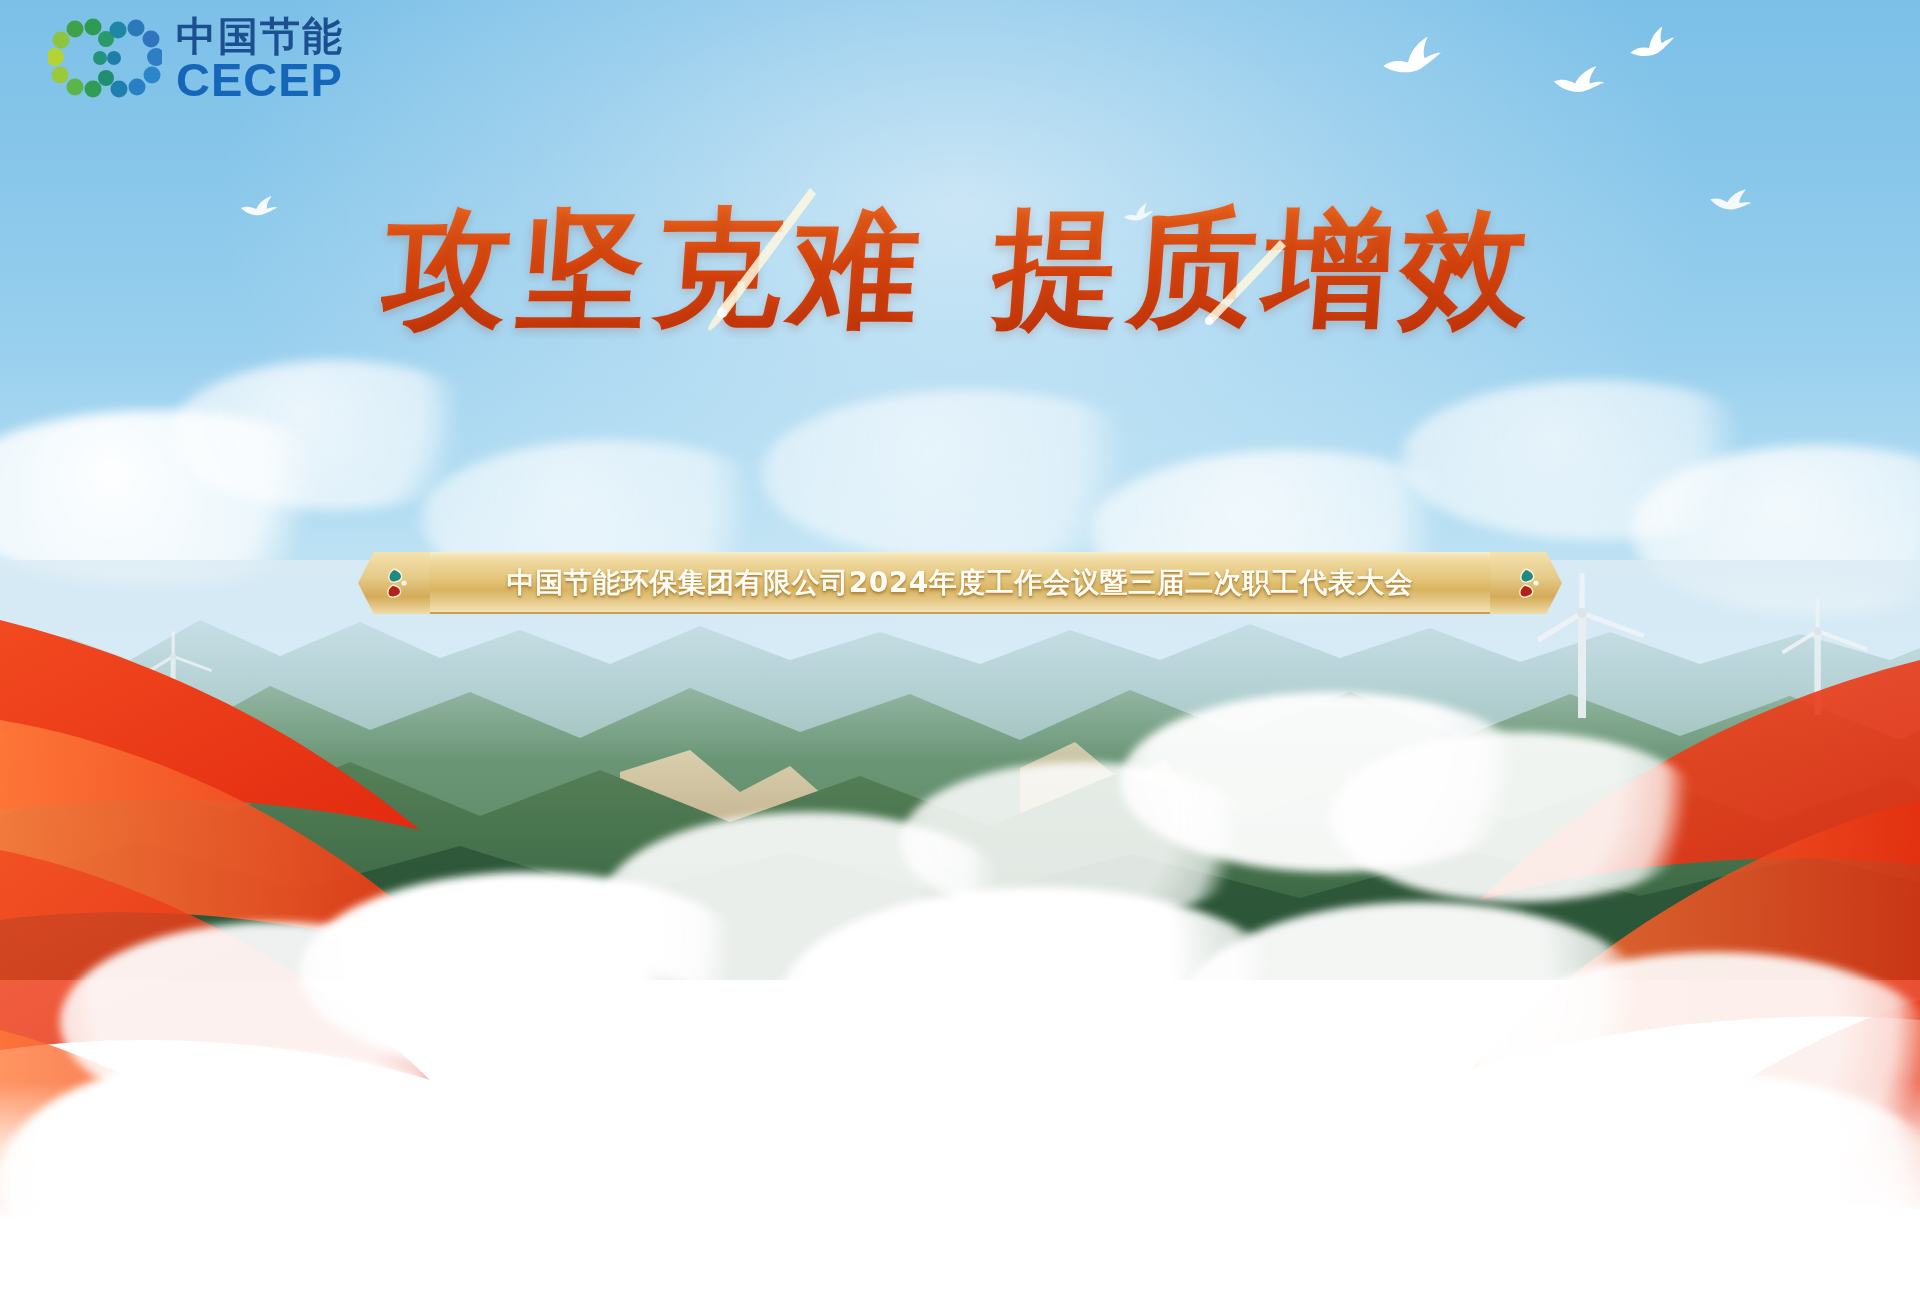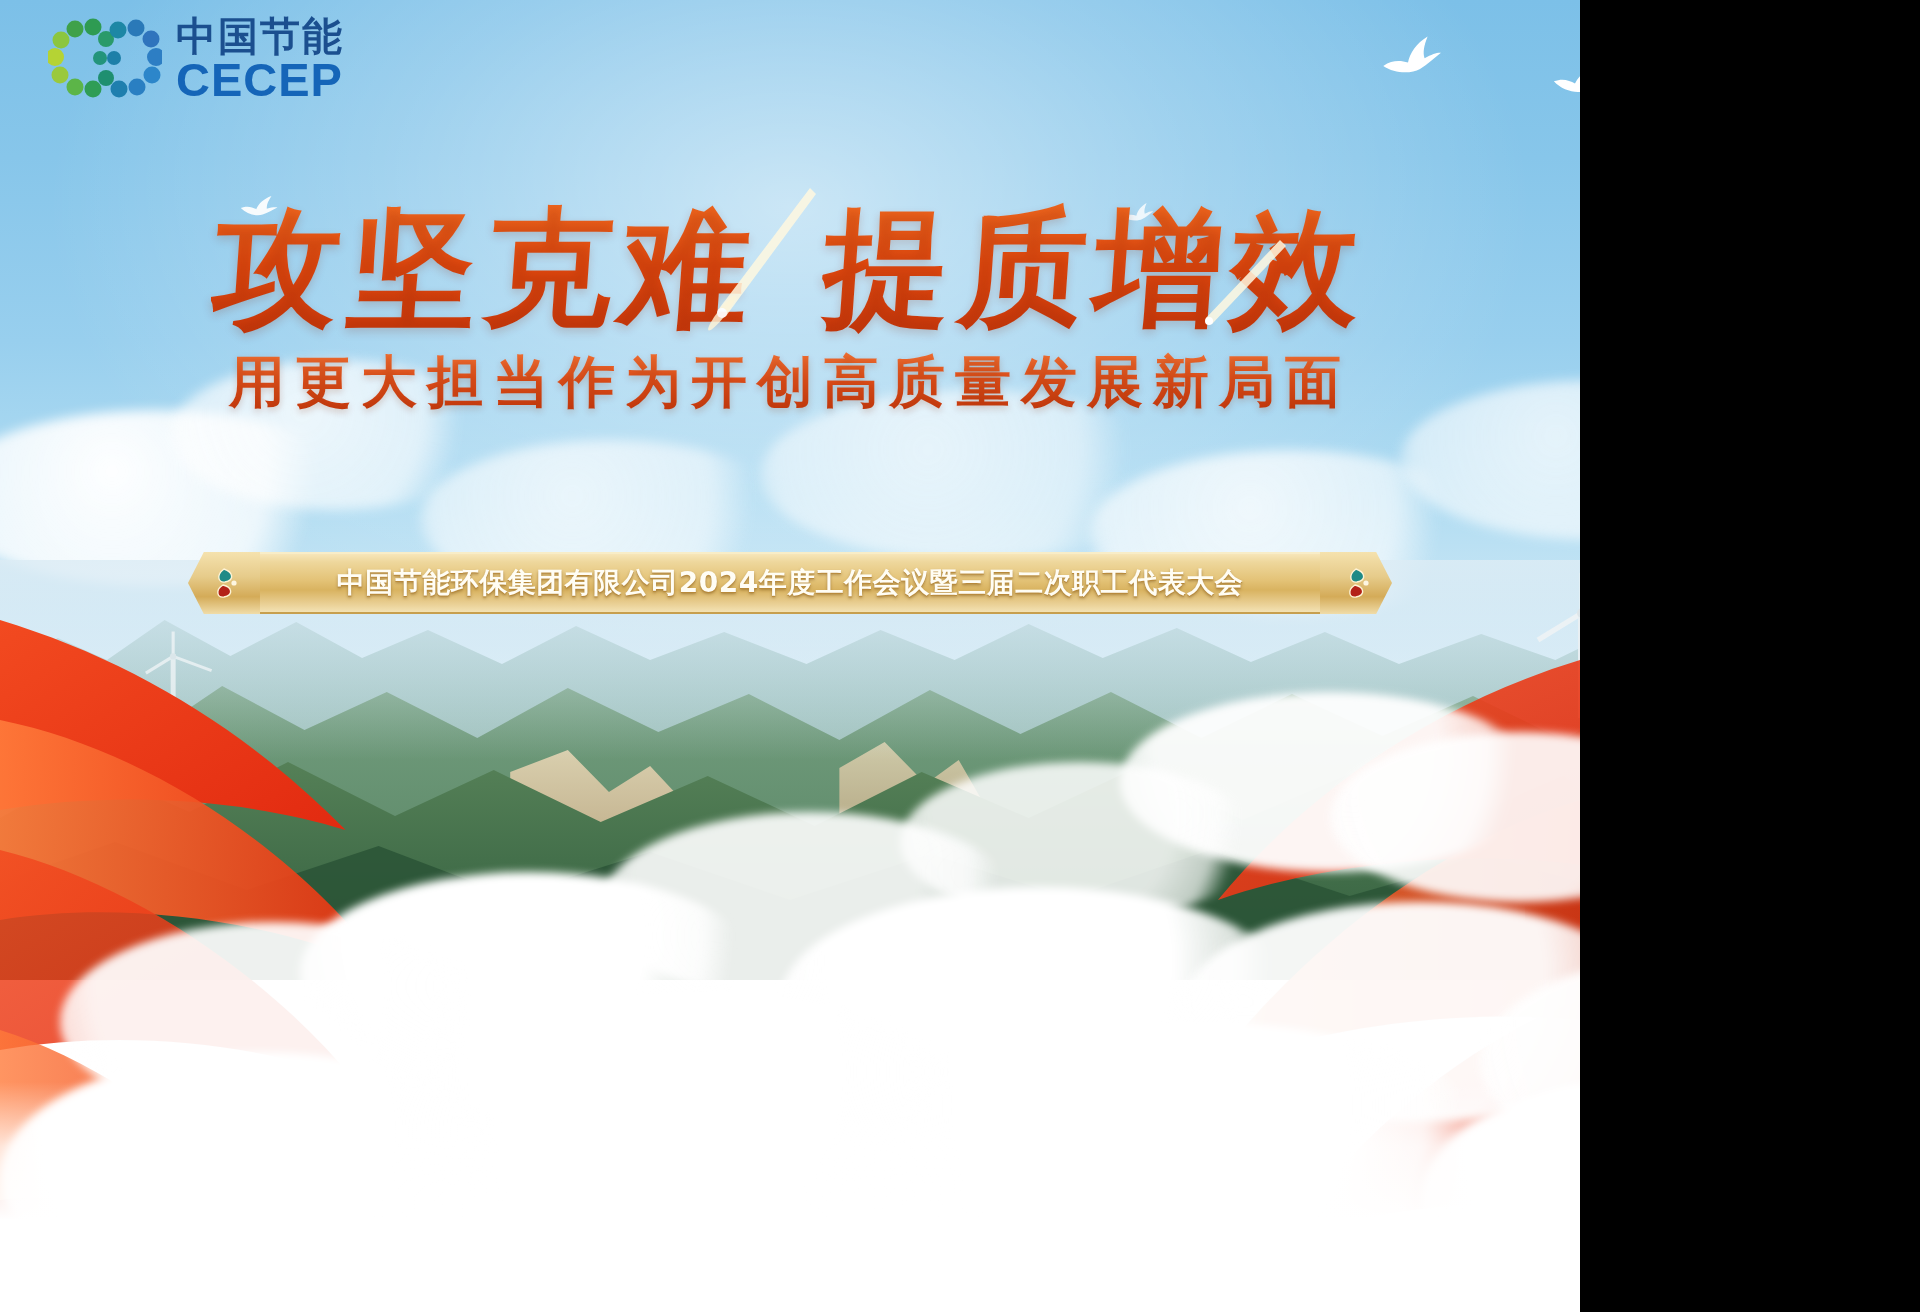--- a/index.html
+++ b/index.html
@@ -1,18 +1,18 @@
 <!DOCTYPE html>
 <html lang="zh"><head>
 <meta charset="utf-8">
 <style>
   html,body{margin:0;padding:0;background:#000;}
   *{box-sizing:border-box;}
   #stage{
-    position:relative;width:1580px;height:1312px;overflow:hidden;
+    position:relative;width:1920px;height:1312px;overflow:hidden;
     font-family:"Liberation Sans","DejaVu Sans",sans-serif;
     background:#fca5a5;
   }
 
   
   .sky{
     position:absolute;inset:0;
     background:linear-gradient(180deg,
       #7cc0e8 0%,
       #87c6ea 12%,
@@ -344,21 +344,20 @@
       </g>
     </svg>
   </div>
   <div class="sparkle" style="left:1140px;top:236px;">
     <svg width="150" height="120" viewBox="0 0 150 120">
       <path d="M140 4 L66 82 L72 88 L146 10 Z" fill="#fff8e0" opacity=".85"></path>
       <circle cx="69" cy="85" r="4" fill="#ffffff"></circle>
     </svg>
   </div>
 
-  <div class="subtitle">用更大担当作为开创高质量发展新局面</div>
 
   <div class="banner-cap left">
     <svg width="30" height="34" viewBox="0 0 30 34">
       <path d="M15 3 C24 6 26 14 16 16 C9 17 7 9 15 3 Z" fill="#1e8a86" stroke="#fdf3d5" stroke-width="1.4"></path>
       <path d="M14 19 C23 21 25 29 15 31 C8 32 6 24 14 19 Z" fill="#b32218" stroke="#fdf3d5" stroke-width="1.4"></path>
       <circle cx="25" cy="17" r="2.6" fill="#fdf6e2"></circle>
     </svg>
   </div>
   <div class="banner">
     <span class="banner-text">中国节能环保集团有限公司2024年度工作会议暨三届二次职工代表大会</span>

